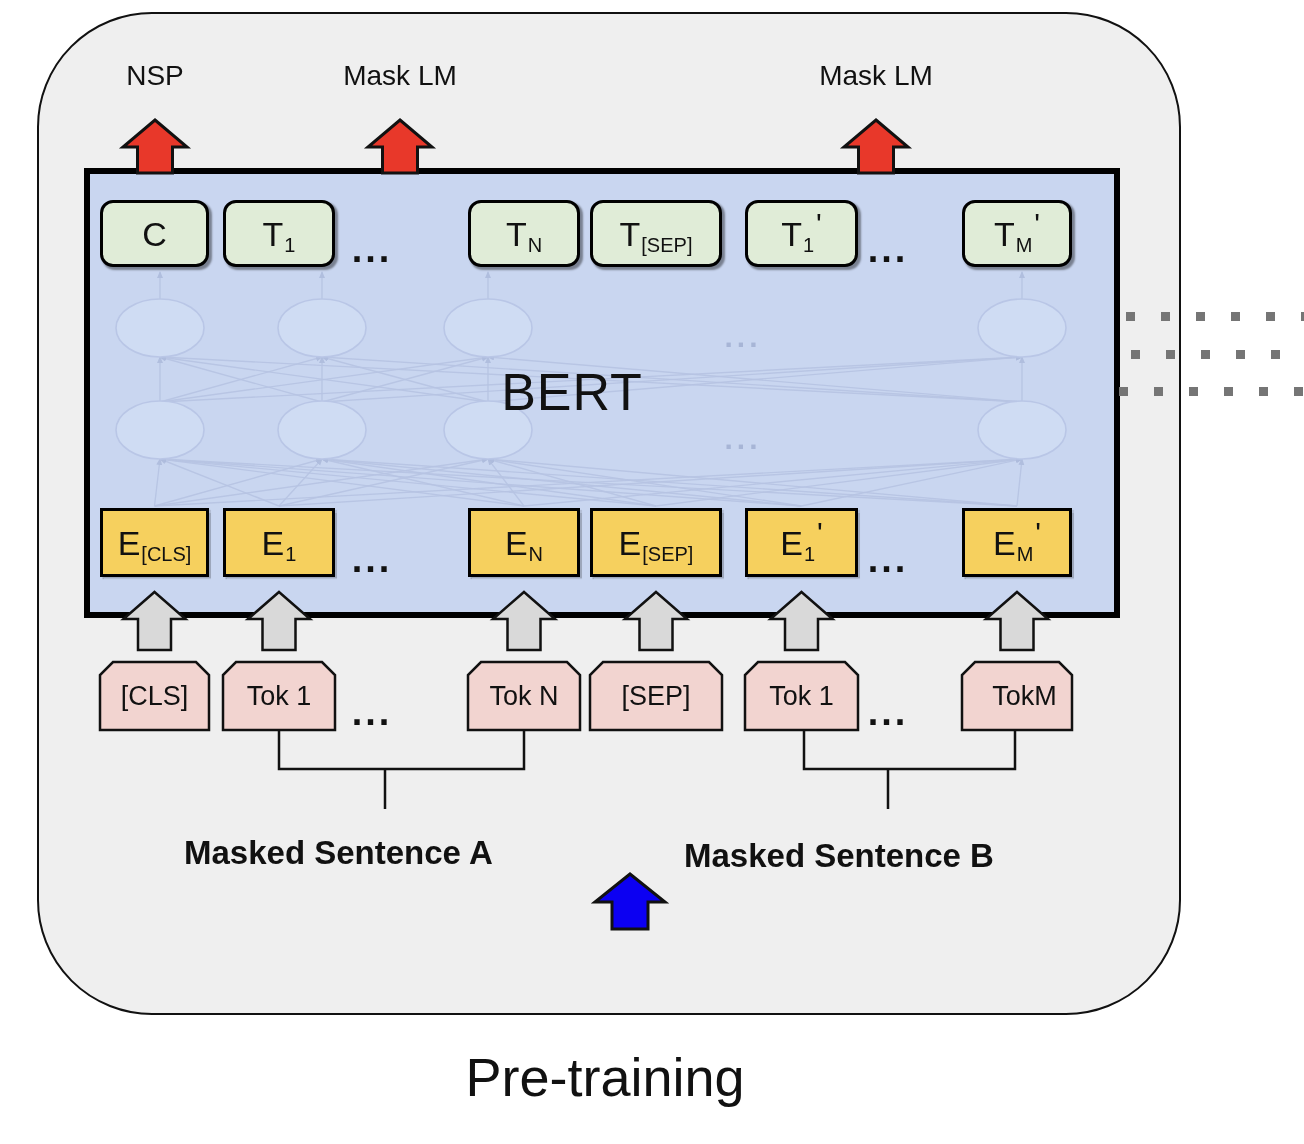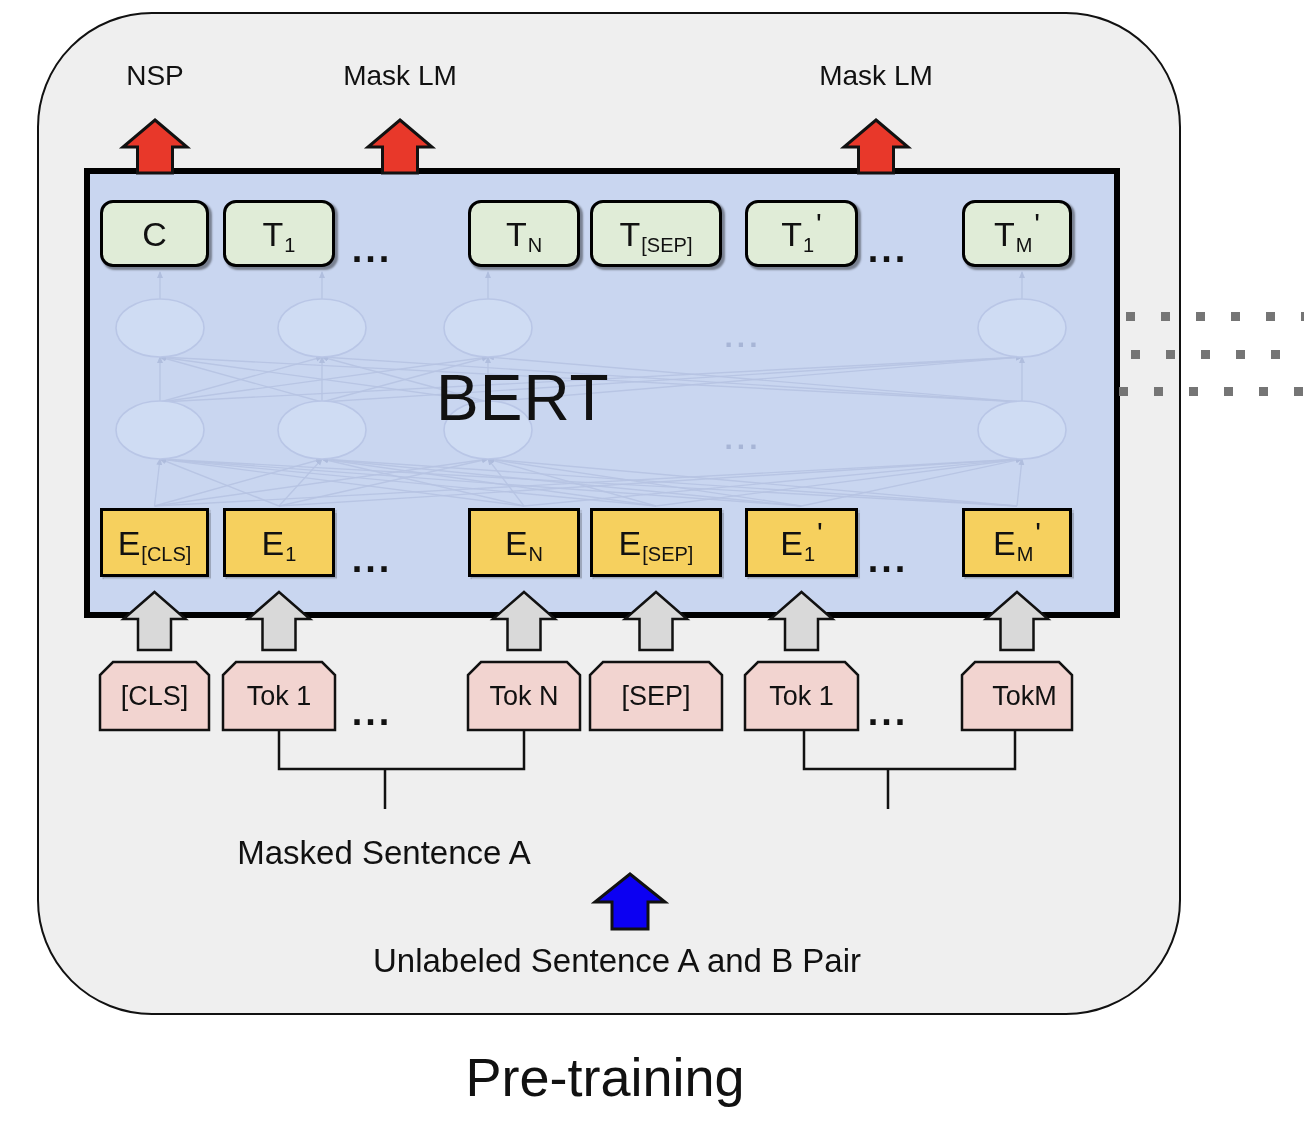--- a/index.html
+++ b/index.html
@@ -32,22 +32,23 @@
   }
   #net, #overlay {
     position: absolute; left: 0; top: 0;
     width: 1304px; height: 1144px;
     z-index: 2;
     pointer-events: none;
   }
   #overlay { z-index: 5; }
   .bert-text {
     position: absolute;
-    left: 436px; top: 366px; width: 320px;
-    font-size: 64px;
+    left: 412px; top: 366px; width: 320px;
+    text-align: center;
+    font-size: 52px;
     line-height: 1;
     letter-spacing: 1px;
     z-index: 3;
   }
   .bert-dots {
     position: absolute;
     width: 60px;
     text-align: center;
     color: #a7b5d6;
     font-size: 30px;
@@ -100,23 +101,24 @@
   .top-label {
     position: absolute;
     top: 60px;
     width: 240px;
     text-align: center;
     font-size: 28px;
     z-index: 6;
   }
   .bottom-label {
     position: absolute;
-    text-align: center;
+    text-align: left;
     font-size: 33px;
     z-index: 6;
+    font-weight: bold;
   }
   .diagram-title {
     position: absolute;
     left: 0; top: 1046px;
     width: 1210px;
     text-align: center;
     font-size: 54px;
     z-index: 6;
   }
 </style>
@@ -294,15 +296,15 @@
       <rect x="1271" y="350" width="9" height="9" fill="#757575"></rect>
       <rect x="1119" y="387" width="9" height="9" fill="#757575"></rect>
       <rect x="1154" y="387" width="9" height="9" fill="#757575"></rect>
       <rect x="1189" y="387" width="9" height="9" fill="#757575"></rect>
       <rect x="1224" y="387" width="9" height="9" fill="#757575"></rect>
       <rect x="1259" y="387" width="9" height="9" fill="#757575"></rect>
       <rect x="1294" y="387" width="9" height="9" fill="#757575"></rect>
     </svg>
 
   <div class="bottom-label" style="left:184px; top:834px; width:400px;">Masked Sentence A</div>
-  <div class="bottom-label" style="left:317px; top:942px; width:600px;">Unlabeled Sentence A and B Pair</div>
+  <div class="bottom-label" style="left:684px; top:837px; width:400px;">Masked Sentence B</div>
   <div class="diagram-title">Pre-training</div>
 </div>
 
 </body></html>

